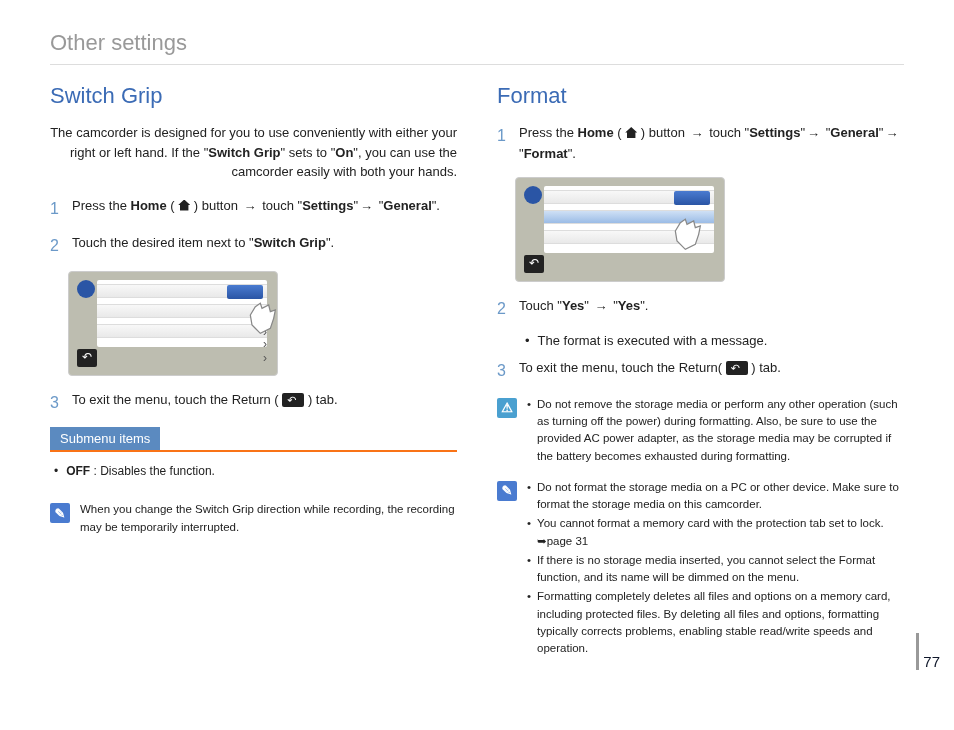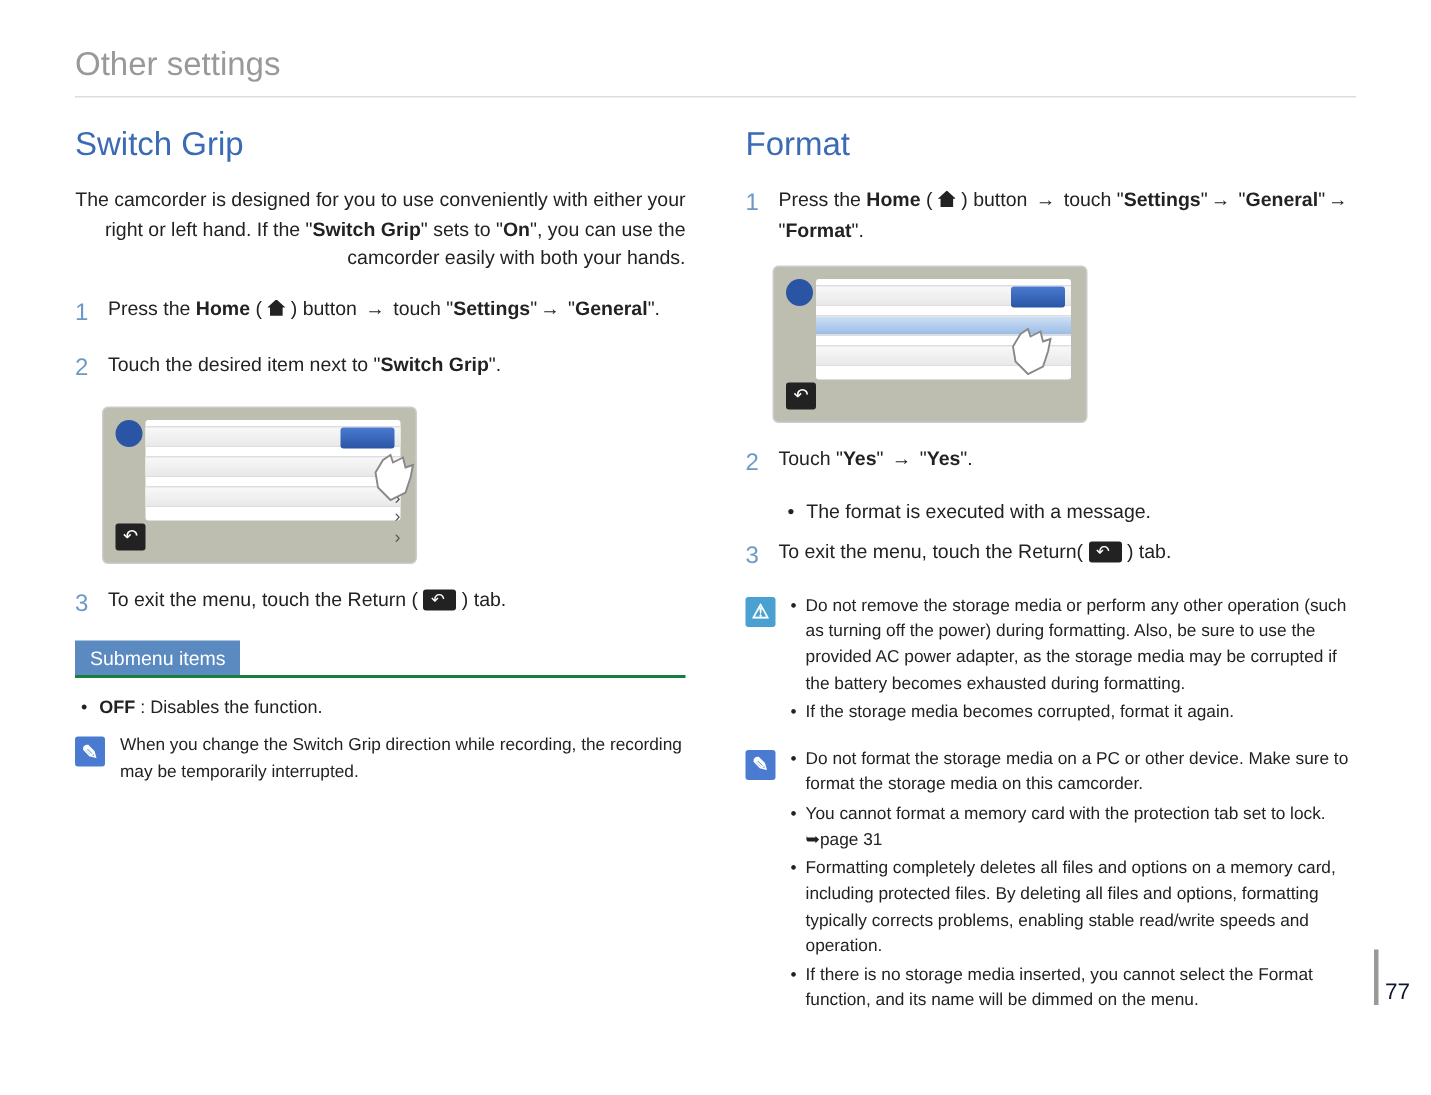--- a/index.html
+++ b/index.html
@@ -75,21 +75,21 @@
     text-align:center; line-height:17px;
   }
   .illus-hand {
     position:absolute; width:34px; height:40px; right:-2px; top:28px;
   }
   .illus-chev { position:absolute; right:0; font-size:12px; color:#555;}
   .submenu-head {
     background:#5b8ac0; color:#ffffff; font-size:13px;
     padding:4px 10px; display:inline-block;
   }
-  .submenu-box { border-top:2px solid #15803d; padding:10px 0 4px 0; margin-bottom:4px;}
+  .submenu-box { border-top:2px solid #f97316; padding:10px 0 4px 0; margin-bottom:16px;}
   .submenu-ul { list-style:none; font-size:12px; line-height:1.6; padding-left:4px;}
   .submenu-ul li::before { content:"•"; margin-right:8px;}
   .note-box { display:flex; gap:10px; font-size:11.5px; line-height:1.5; margin-bottom:12px;}
   .note-icon {
     min-width:20px; width:20px; height:20px; border-radius:2px;
     display:flex; align-items:center; justify-content:center;
     color:#fff; font-size:13px; font-weight:bold; margin-top:2px;
   }
   .note-icon.blue { background:#4a7bd0; }
   .note-icon.warn { background:#4aa0d0; }
@@ -212,39 +212,36 @@
         <span>To exit the menu, touch the Return( </span><span class="return-icon-inline"></span><span> ) tab.</span>
       </span>
     </div>
 
     <div class="note-box">
       <div class="note-icon warn">⚠</div>
       <ul class="note-ul">
         <li>
             <span>Do not remove the storage media or perform any other operation (such as turning off the power) during formatting. Also, be sure to use the provided AC power adapter, as the storage media may be corrupted if the battery becomes exhausted during formatting.</span>
           </li>
-        <li>
-            <span>If the storage media becomes corrupted, format it again.</span>
-          </li>
       </ul>
     </div>
 
     <div class="note-box">
       <div class="note-icon blue">✎</div>
       <ul class="note-ul">
         <li>
             <span>Do not format the storage media on a PC or other device. Make sure to format the storage media on this camcorder.</span>
           </li>
         <li>
             <span>You cannot format a memory card with the protection tab set to lock. ➥page 31</span>
           </li>
         <li>
+            <span>If there is no storage media inserted, you cannot select the Format function, and its name will be dimmed on the menu.</span>
+          </li>
+        <li>
             <span>Formatting completely deletes all files and options on a memory card, including protected files. By deleting all files and options, formatting typically corrects problems, enabling stable read/write speeds and operation.</span>
-          </li>
-        <li>
-            <span>If there is no storage media inserted, you cannot select the Format function, and its name will be dimmed on the menu.</span>
           </li>
       </ul>
     </div>
   </div>
 </div>
 
 <div class="page-num">77</div>
 
 </body></html>

